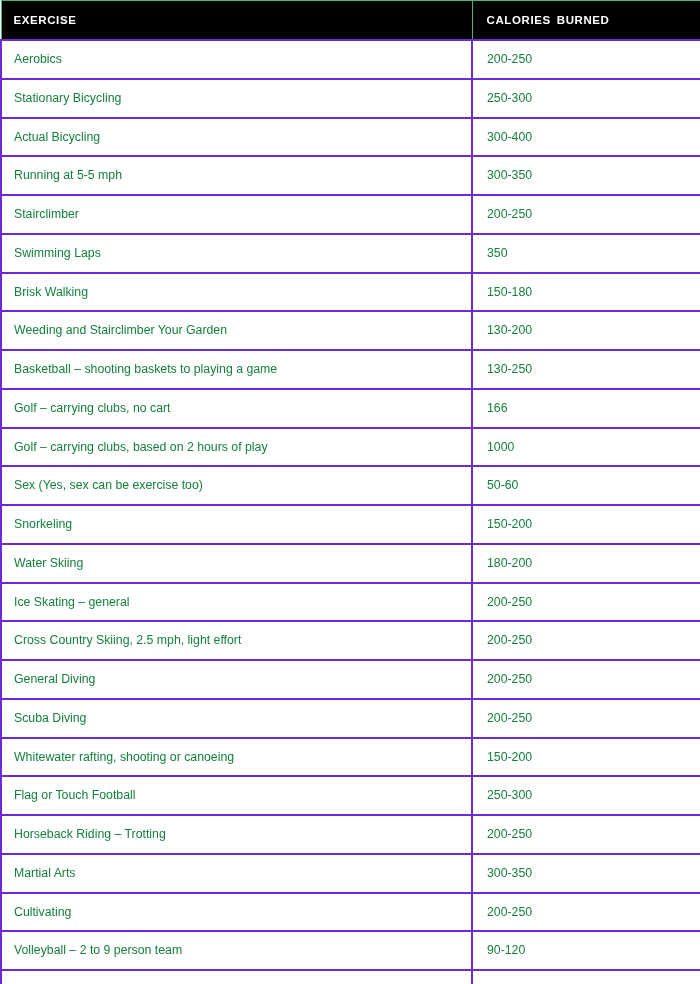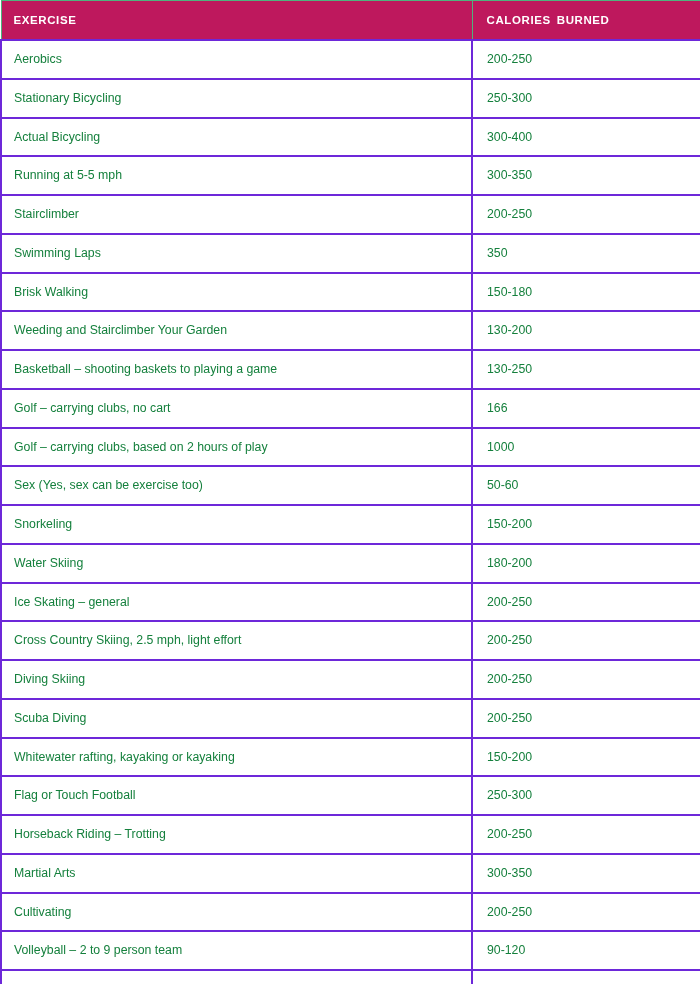--- a/index.html
+++ b/index.html
@@ -13,21 +13,21 @@
     font-family: "Liberation Sans", sans-serif;
     color: #444444;
     overflow: hidden;
   }
   table.exercise-table {
     border-collapse: collapse;
     width: 700px;
     table-layout: fixed;
   }
   table.exercise-table thead th {
-    background: #be185d;
+    background: #000000;
     color: #ffffff;
     font-size: 11.5px;
     font-weight: bold;
     letter-spacing: 0.6px;
     text-align: left;
     padding: 12px 10px 12px 12px;
     height: 14px;
     vertical-align: middle;
     border: 1px solid #4fb27e;
   }
@@ -126,29 +126,29 @@
       </tr>
       <tr>
         <td class="cell-exercise">Ice Skating – general</td>
         <td class="cell-calories">200-250</td>
       </tr>
       <tr>
         <td class="cell-exercise">Cross Country Skiing, 2.5 mph, light effort</td>
         <td class="cell-calories">200-250</td>
       </tr>
       <tr>
-        <td class="cell-exercise">Diving Skiing</td>
+        <td class="cell-exercise">General Diving</td>
         <td class="cell-calories">200-250</td>
       </tr>
       <tr>
         <td class="cell-exercise">Scuba Diving</td>
         <td class="cell-calories">200-250</td>
       </tr>
       <tr>
-        <td class="cell-exercise">Whitewater rafting, kayaking or kayaking</td>
+        <td class="cell-exercise">Whitewater rafting, shooting or canoeing</td>
         <td class="cell-calories">150-200</td>
       </tr>
       <tr>
         <td class="cell-exercise">Flag or Touch Football</td>
         <td class="cell-calories">250-300</td>
       </tr>
       <tr>
         <td class="cell-exercise">Horseback Riding – Trotting</td>
         <td class="cell-calories">200-250</td>
       </tr>

